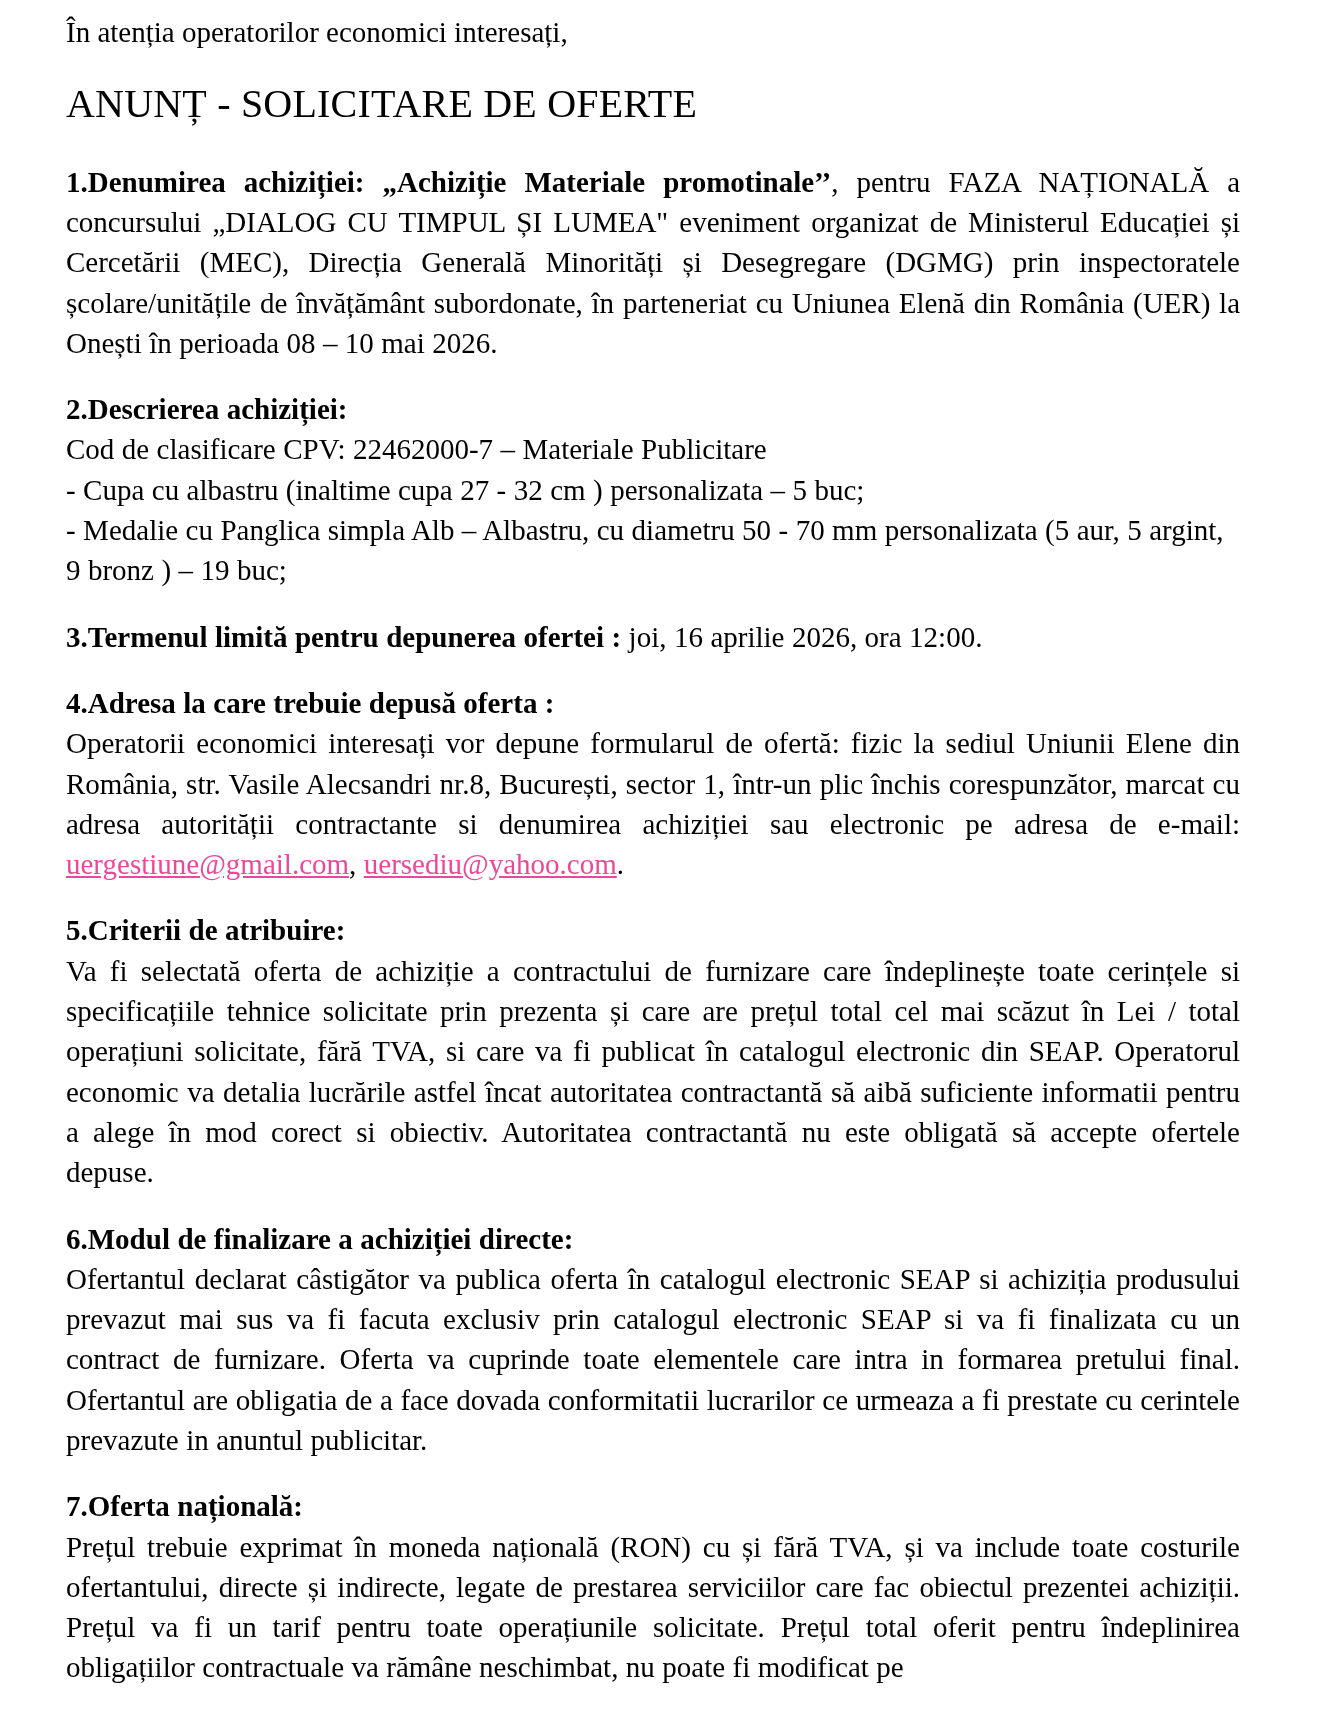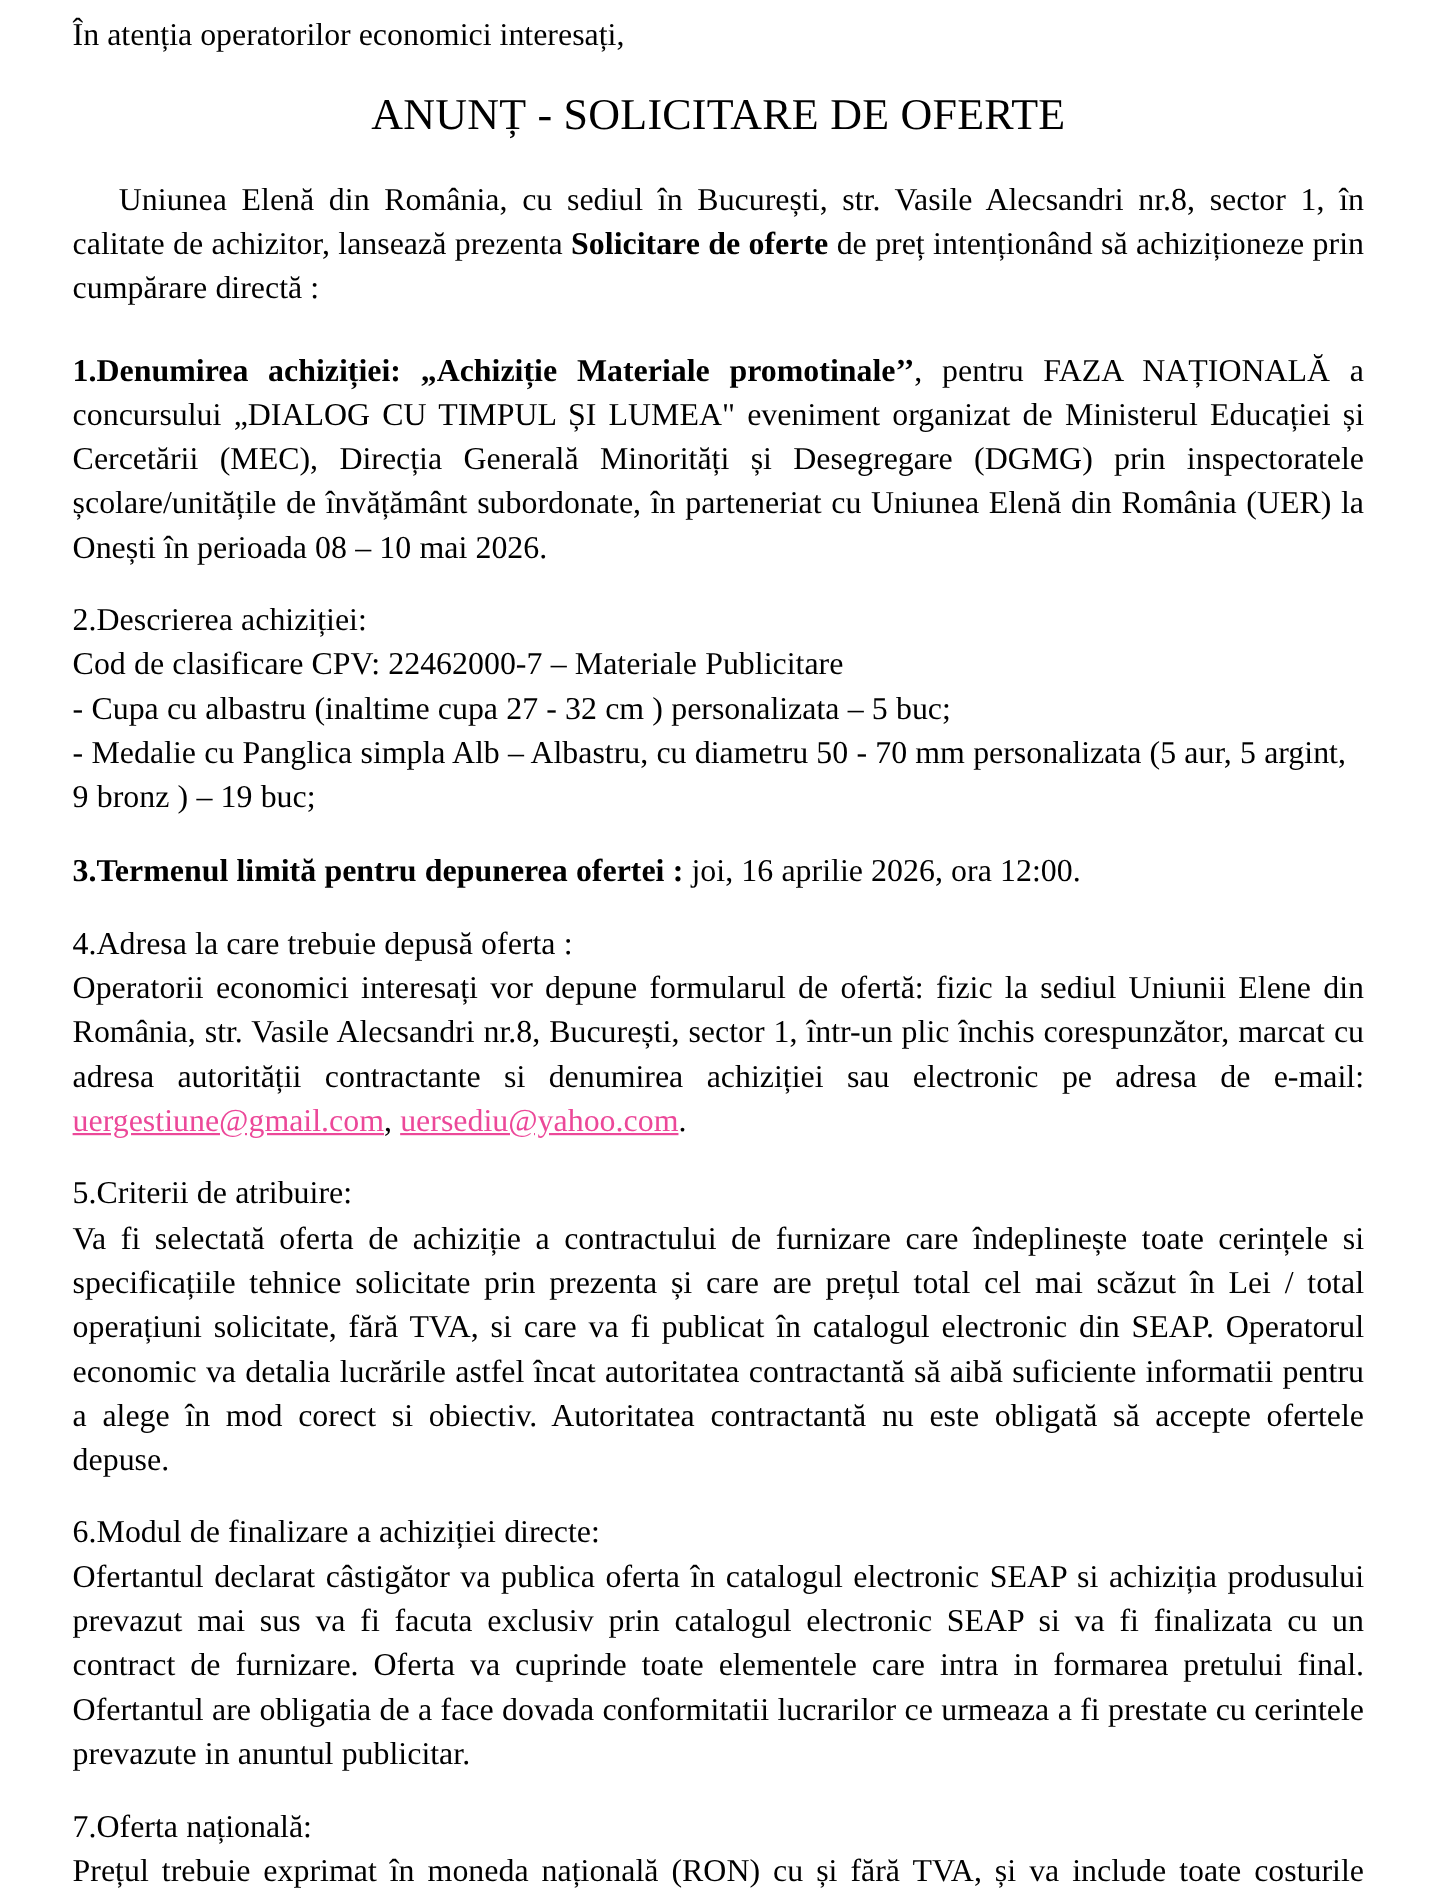--- a/index.html
+++ b/index.html
@@ -33,34 +33,34 @@
   }
   .attention {
     font-size: 29px;
     line-height: 1.3;
     margin: 0 0 28px 0;
     text-align: left;
   }
   .doc-title {
     font-size: 40px;
     line-height: 1.2;
-    text-align: center;
+    text-align: left;
     font-weight: normal;
     margin: 0 0 34px 0;
     letter-spacing: 0.2px;
   }
   .intro {
     text-indent: 42px;
     margin-bottom: 34px;
   }
   .section {
     margin-bottom: 26px;
   }
   .sec-head-block {
-    font-weight: normal;
+    font-weight: bold;
     display: block;
     text-align: left;
   }
   .flat {
     text-align: left;
   }
   b, .bold {
     font-weight: bold;
   }
   a.maillink {
@@ -73,21 +73,20 @@
 </style>
 </head>
 <body>
 
 <div class="page">
 
   <p class="attention">În atenția operatorilor economici interesați,</p>
 
   <h1 class="doc-title">ANUNȚ - SOLICITARE DE OFERTE</h1>
 
-  <p class="doc-para intro"><span>Uniunea Elenă din România, cu sediul în București, str. Vasile Alecsandri nr.8, sector 1, în calitate de achizitor, lansează prezenta </span><b>Solicitare de oferte</b><span> de preț intenționând să achiziționeze prin cumpărare directă :</span></p>
 
   <div class="section">
     <p class="doc-para"><b>1.</b><b>Denumirea achiziției: „Achiziție Materiale promotinale’’</b><span>, pentru FAZA NAȚIONALĂ a concursului „DIALOG CU TIMPUL ȘI LUMEA" eveniment organizat de Ministerul Educației și Cercetării (MEC), Direcția Generală Minorități și Desegregare (DGMG) prin inspectoratele școlare/unitățile de învățământ subordonate, în parteneriat cu Uniunea Elenă din România (UER) la Onești în perioada 08 – 10 mai 2026.</span></p>
   </div>
 
   <div class="section">
     <p class="doc-line flat sec-head-block"><span>2.</span><span>Descrierea achiziției:</span></p>
     <p class="doc-para flat">Cod de clasificare CPV: 22462000-7 – Materiale Publicitare</p>
     <p class="doc-para flat">- Cupa cu albastru (inaltime cupa 27 - 32 cm ) personalizata – 5 buc;</p>
     <p class="doc-para flat">- Medalie cu Panglica simpla Alb – Albastru, cu diametru 50 - 70 mm personalizata (5 aur, 5 argint, 9 bronz ) – 19 buc;</p>

